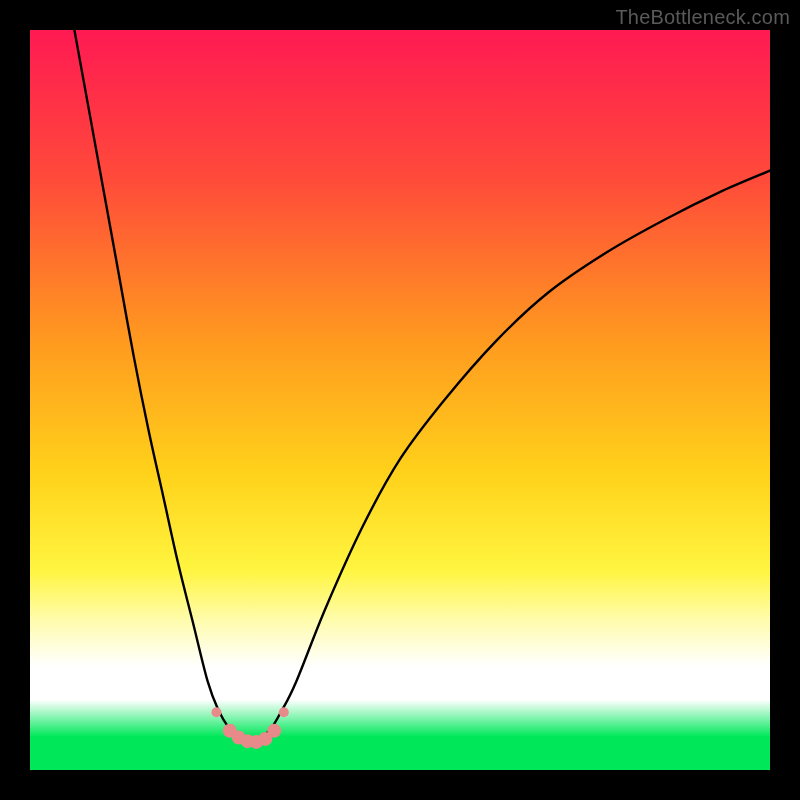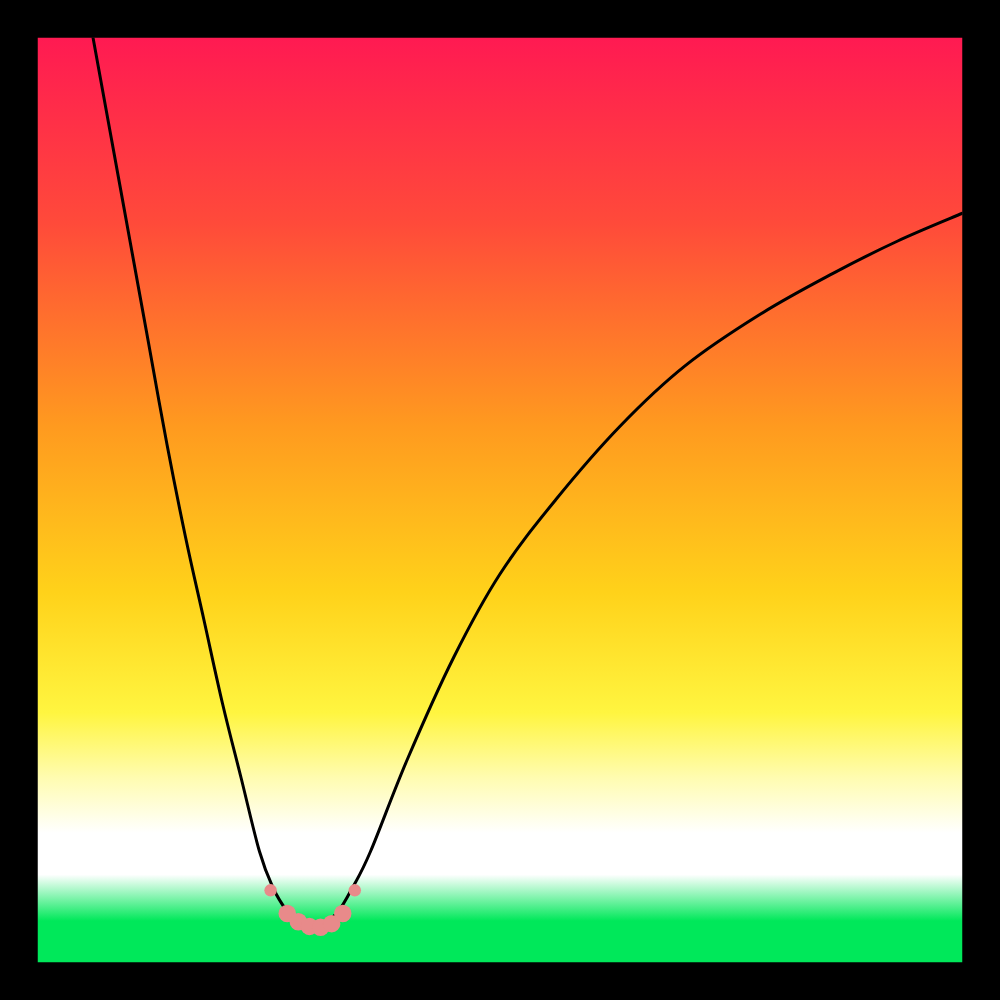--- a/index.html
+++ b/index.html
@@ -30,20 +30,21 @@
     color: #5a5a5a;
     letter-spacing: 0.2px;
     z-index: 10;
   }
   svg { display:block; }
 </style>
 </head>
 <body>
 
 <div class="chart-container">
+  <div class="watermark">TheBottleneck.com</div>
   <div class="plot-area">
     <svg id="chart-svg" width="740" height="740" viewBox="0 0 740 740" preserveAspectRatio="none">
       <defs>
         <linearGradient id="bg-grad" x1="0" y1="0" x2="0" y2="1">
             <stop offset="0%" stop-color="#ff1a52"></stop>
             <stop offset="20%" stop-color="#ff4a3a"></stop>
             <stop offset="42%" stop-color="#ff9a1f"></stop>
             <stop offset="60%" stop-color="#ffd21a"></stop>
             <stop offset="73%" stop-color="#fff540"></stop>
             <stop offset="80%" stop-color="#fffcb0"></stop>

